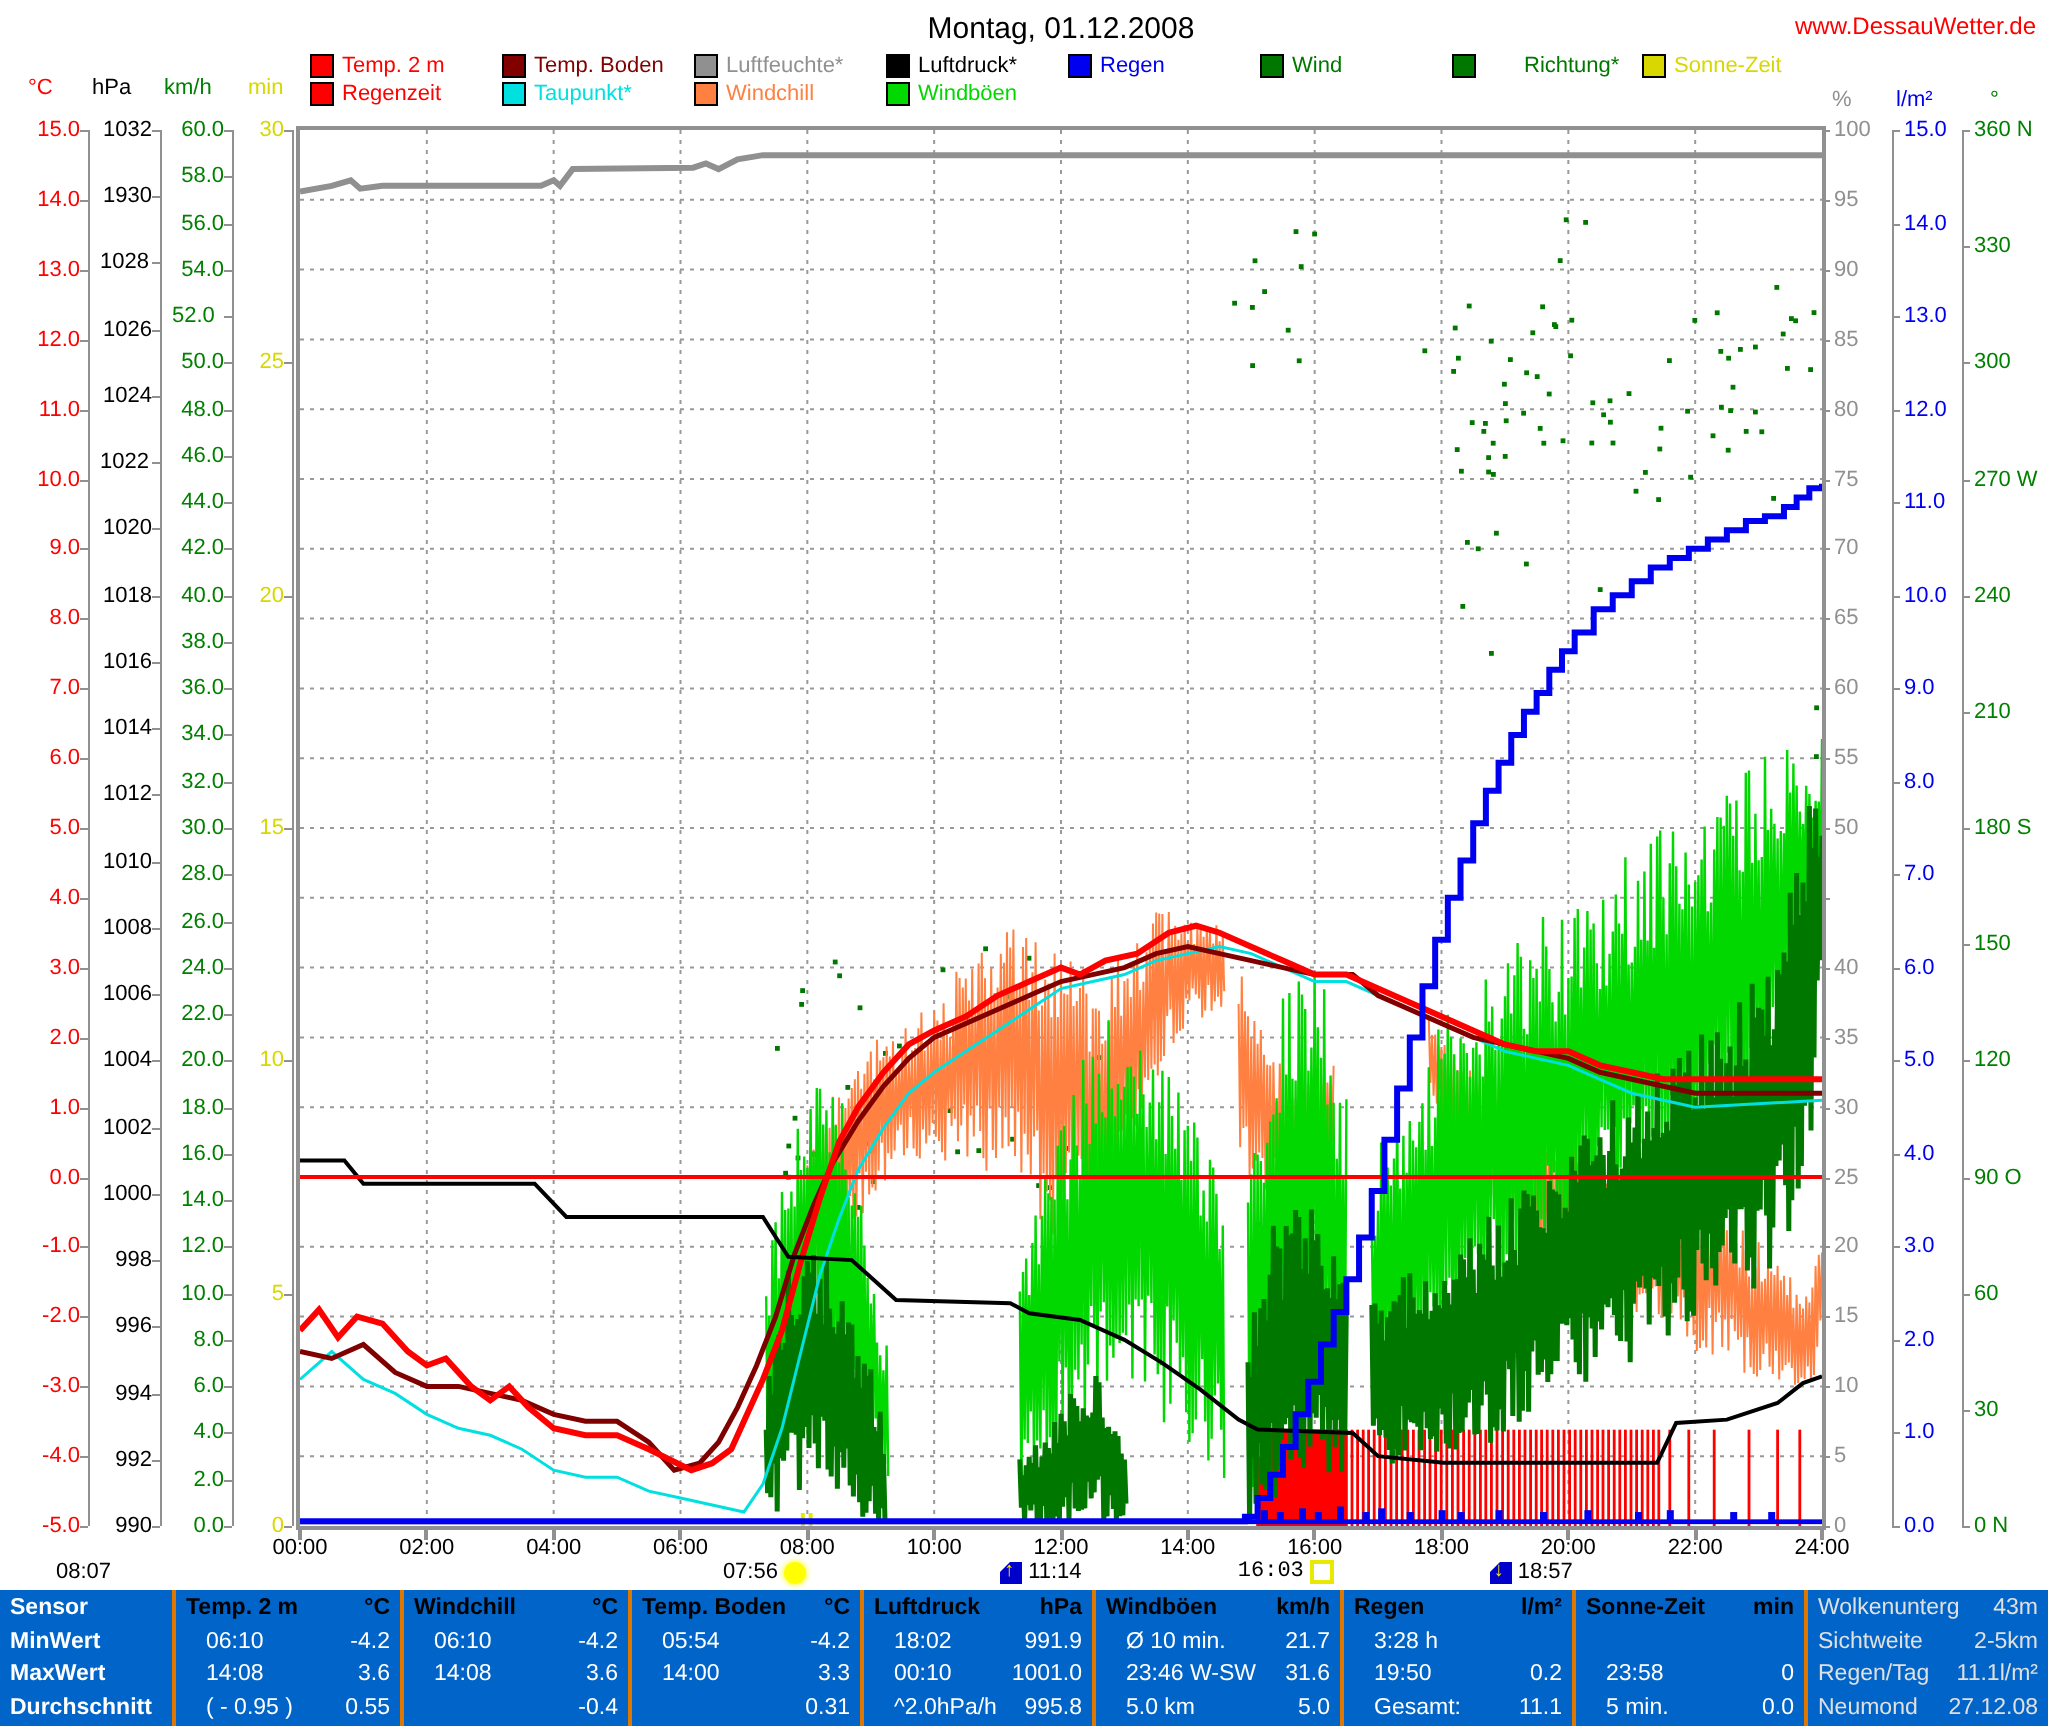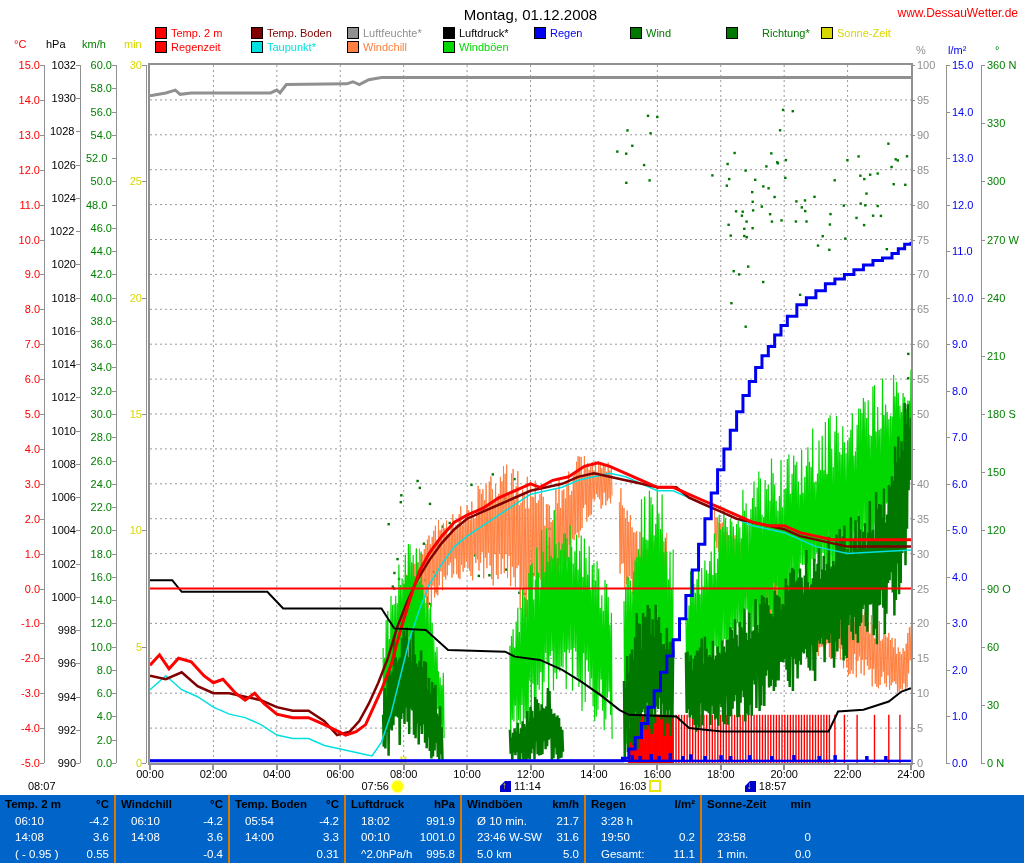--- a/index.html
+++ b/index.html
@@ -194,21 +194,21 @@
       <div class="lbl" style="left: 86px; top: 82.2667px; color: rgb(0, 128, 0); width: 26px; text-align: right;">58.0</div>
       <div class="htick" style="left: 112px; top: 88.2667px; width: 4px;"></div>
       <div class="lbl" style="left: 86px; top: 105.533px; color: rgb(0, 128, 0); width: 26px; text-align: right;">56.0</div>
       <div class="htick" style="left: 112px; top: 111.533px; width: 4px;"></div>
       <div class="lbl" style="left: 86px; top: 128.8px; color: rgb(0, 128, 0); width: 26px; text-align: right;">54.0</div>
       <div class="htick" style="left: 112px; top: 134.8px; width: 4px;"></div>
       <div class="lbl" style="left: 86px; top: 152.067px; color: rgb(0, 128, 0); width: 26px; text-align: left;">52.0</div>
       <div class="htick" style="left: 112px; top: 158.067px; width: 4px;"></div>
       <div class="lbl" style="left: 86px; top: 175.333px; color: rgb(0, 128, 0); width: 26px; text-align: right;">50.0</div>
       <div class="htick" style="left: 112px; top: 181.333px; width: 4px;"></div>
-      <div class="lbl" style="left: 86px; top: 198.6px; color: rgb(0, 128, 0); width: 26px; text-align: left;">48.0</div>
+      <div class="lbl" style="left: 86px; top: 198.6px; color: rgb(0, 128, 0); width: 26px; text-align: right;">48.0</div>
       <div class="htick" style="left: 112px; top: 204.6px; width: 4px;"></div>
       <div class="lbl" style="left: 86px; top: 221.867px; color: rgb(0, 128, 0); width: 26px; text-align: right;">46.0</div>
       <div class="htick" style="left: 112px; top: 227.867px; width: 4px;"></div>
       <div class="lbl" style="left: 86px; top: 245.133px; color: rgb(0, 128, 0); width: 26px; text-align: right;">44.0</div>
       <div class="htick" style="left: 112px; top: 251.133px; width: 4px;"></div>
       <div class="lbl" style="left: 86px; top: 268.4px; color: rgb(0, 128, 0); width: 26px; text-align: right;">42.0</div>
       <div class="htick" style="left: 112px; top: 274.4px; width: 4px;"></div>
       <div class="lbl" style="left: 86px; top: 291.667px; color: rgb(0, 128, 0); width: 26px; text-align: right;">40.0</div>
       <div class="htick" style="left: 112px; top: 297.667px; width: 4px;"></div>
       <div class="lbl" style="left: 86px; top: 314.933px; color: rgb(0, 128, 0); width: 26px; text-align: right;">38.0</div>
@@ -749,32 +749,50 @@
       <div class="marker" style="left: 361.447px;">
         <span>07:56</span>
         <span class="ic ic-sun"></span>
       </div>
       <div class="marker" style="left: 500.085px;">
         <span class="ic ic-flag">
           <span class="ar">↑</span>
         </span>
         <span>11:14</span>
       </div>
-      <div class="marker" style="left: 618.919px;">
+      <div class="marker" style="left: 618.919px; font-family: Liberation Mono, monospace;">
         <span>16:03</span>
         <span class="ic ic-sq"></span>
       </div>
       <div class="marker" style="left: 744.873px;">
         <span class="ic ic-flag">
           <span class="ar">↓</span>
         </span>
         <span>18:57</span>
       </div>
     </div>
 <div id="table">
+      <div class="tcol rowhead" style="width: 86px;">
+        <div class="trow ">
+          <span class="l" style="padding-left: 0px;">Sensor</span>
+          <span></span>
+        </div>
+        <div class="trow ">
+          <span class="l" style="padding-left: 0px;">MinWert</span>
+          <span></span>
+        </div>
+        <div class="trow ">
+          <span class="l" style="padding-left: 0px;">MaxWert</span>
+          <span></span>
+        </div>
+        <div class="trow ">
+          <span class="l" style="padding-left: 0px;">Durchschnitt</span>
+          <span></span>
+        </div>
+      </div>
       <div class="tcol " style="width: 114px;">
         <div class="trow hd">
           <span class="l">Temp. 2 m</span>
           <span>°C</span>
         </div>
         <div class="trow ">
           <span class="l">06:10</span>
           <span>-4.2</span>
         </div>
         <div class="trow ">
@@ -883,19 +901,37 @@
         </div>
         <div class="trow ">
           <span class="l"></span>
           <span></span>
         </div>
         <div class="trow ">
           <span class="l">23:58</span>
           <span>0</span>
         </div>
         <div class="trow ">
-          <span class="l">1 min.</span>
+          <span class="l">5 min.</span>
           <span>0.0</span>
+        </div>
+      </div>
+      <div class="tcol info" style="width: 122px;">
+        <div class="trow ">
+          <span class="l" style="padding-left: 0px;">Wolkenunterg</span>
+          <span>43m</span>
+        </div>
+        <div class="trow ">
+          <span class="l" style="padding-left: 0px;">Sichtweite</span>
+          <span>2-5km</span>
+        </div>
+        <div class="trow ">
+          <span class="l" style="padding-left: 0px;">Regen/Tag</span>
+          <span>11.1l/m²</span>
+        </div>
+        <div class="trow ">
+          <span class="l" style="padding-left: 0px;">Neumond</span>
+          <span>27.12.08</span>
         </div>
       </div>
     </div>
 
 </div>
 
 </body></html>

